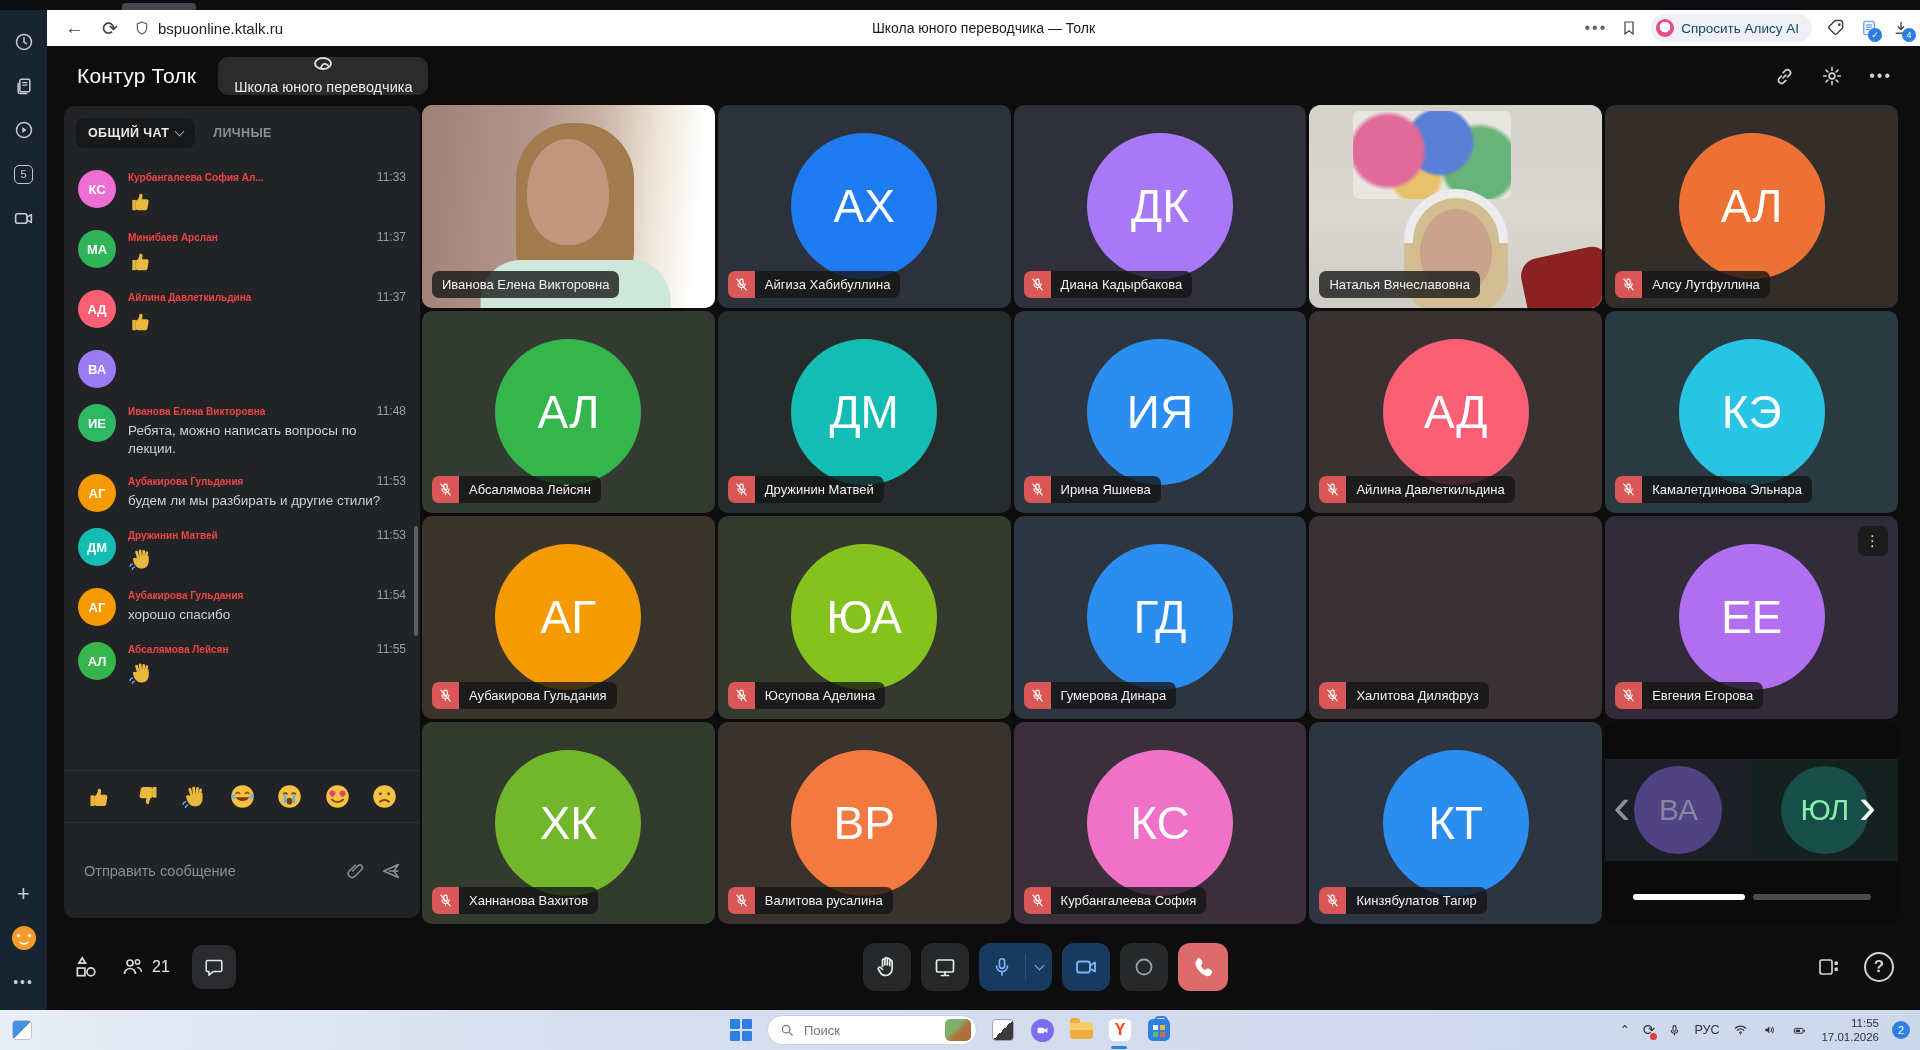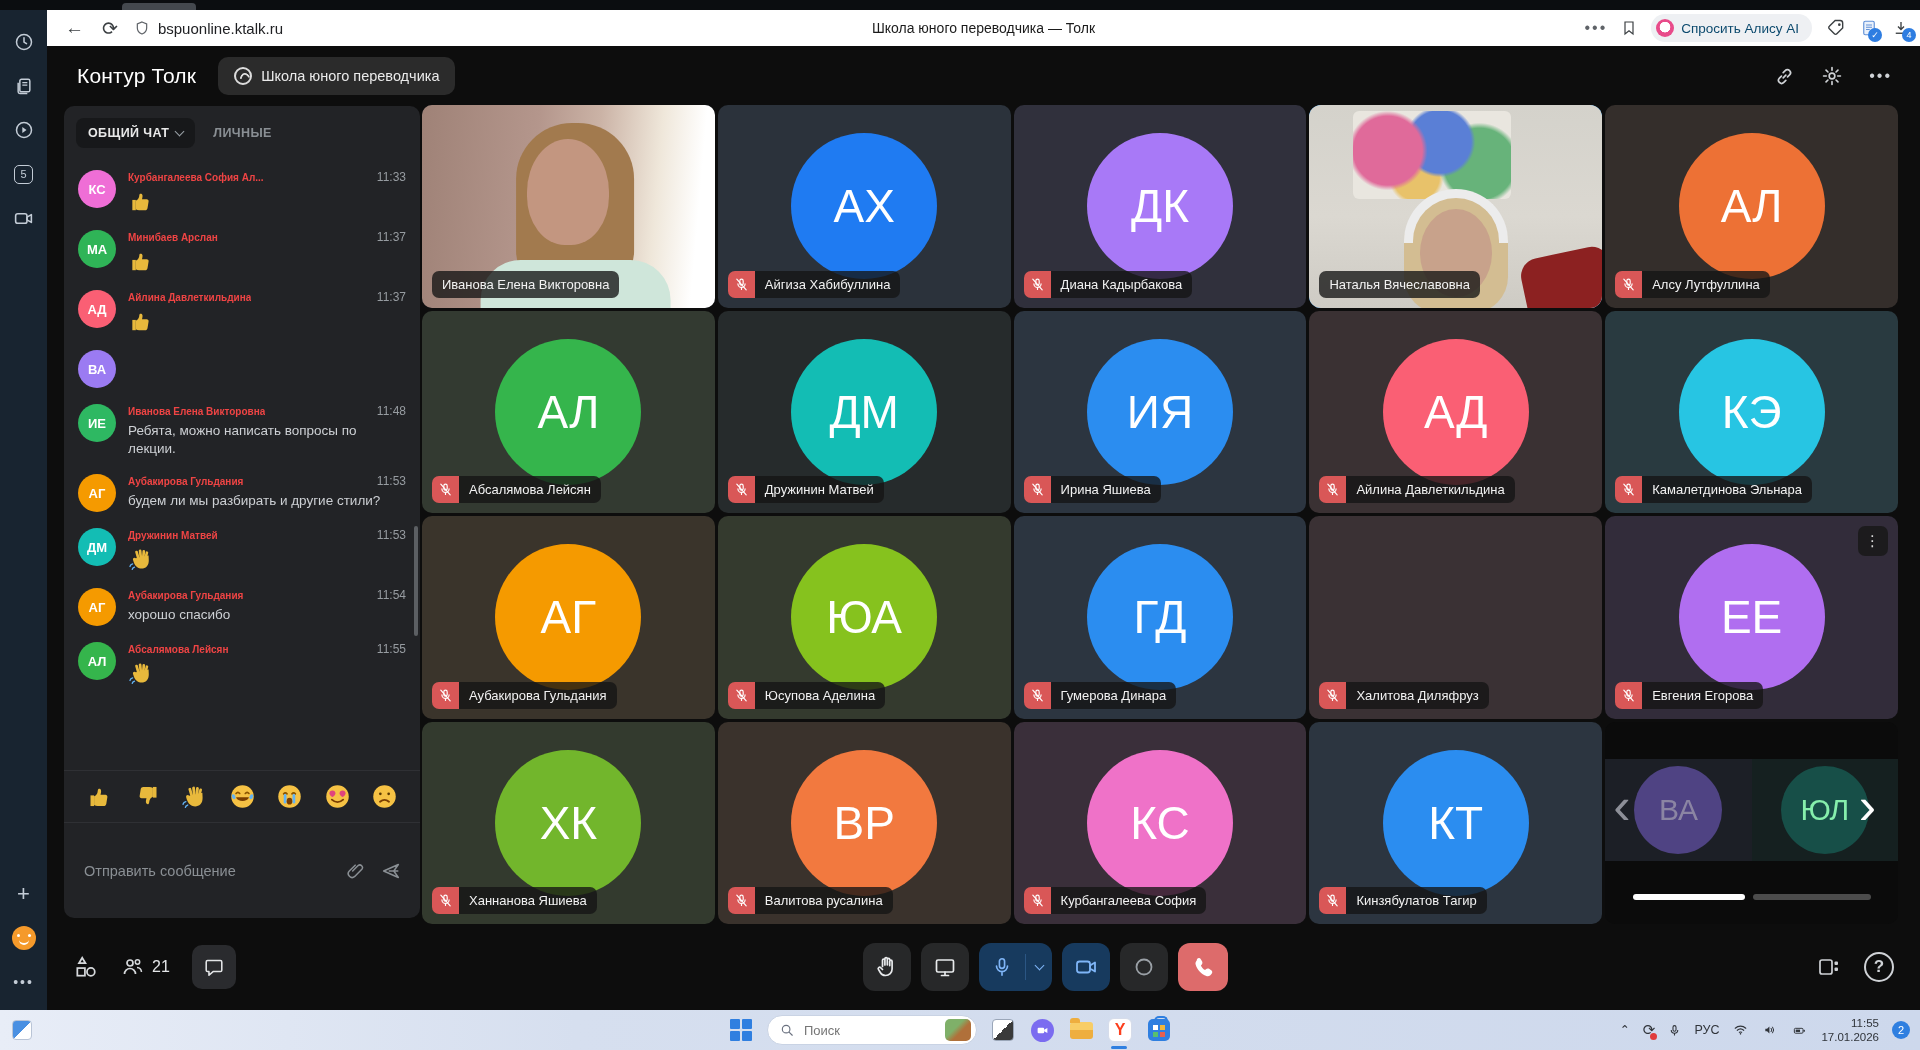--- a/index.html
+++ b/index.html
@@ -25,21 +25,21 @@
   .ysb-ico{width:24px;height:24px;margin-top:20px;display:flex;align-items:center;justify-content:center;color:#c3ccd6;}
   .ysb-badge{width:19px;height:19px;border:1.6px solid #c3ccd6;border-radius:5px;color:#c3ccd6;font-size:11px;display:flex;align-items:center;justify-content:center;}
   .ysb-spacer{flex:1;}
   .ysb-smiley{width:24px;height:24px;border-radius:50%;background:#f59a2b;position:relative;}
   .ysb-smiley:after{content:"";position:absolute;left:5px;top:8px;width:3px;height:3px;border-radius:50%;background:#fff;box-shadow:11px 0 0 #fff;}
   .ysb-smiley:before{content:"";position:absolute;left:7px;bottom:5px;width:10px;height:5px;border-bottom:2px solid #fff;border-radius:0 0 8px 8px;}
 
   
   .app-header{position:absolute;left:47px;top:46px;width:1873px;height:60px;background:#0d0d0d;display:flex;align-items:center;}
   .brand{color:#fff;font-size:21px;margin-left:30px;letter-spacing:.2px;}
-  .room-pill{display:flex;align-items:center;gap:9px;background:#2b2b2b;border-radius:10px;height:38px;padding:0 16px;margin-left:22px;color:#eaeaea;font-size:14.5px;}
+  .room-pill{display:flex;align-items:center;gap:9px;background:#2b2b2b;border-radius:10px;height:38px;padding:0 16px;margin-left:22px;color:#eaeaea;font-size:14.5px;flex-direction:column;}
   .room-logo{width:18px;height:18px;border:2px solid #dcdcdc;border-radius:50%;position:relative;}
   .room-logo:after{content:"";position:absolute;left:4px;top:4px;width:6px;height:6px;border-radius:50%;border:2px solid #dcdcdc;border-color:#dcdcdc transparent transparent #dcdcdc;transform:rotate(35deg);}
   .ah-right{position:absolute;right:28px;display:flex;align-items:center;gap:26px;color:#cfd2d6;}
 
   
   .chat{position:absolute;left:64px;top:106px;width:356px;height:812px;background:#222326;border-radius:10px;}
   .chat-tabs{display:flex;align-items:center;padding:12px 12px 4px 12px;gap:18px;}
   .chat-tab-general{display:flex;align-items:center;gap:7px;background:#17181a;border-radius:8px;padding:8px 12px;color:#e8e8e8;font-size:12.5px;font-weight:700;letter-spacing:.4px;}
   .chat-tab-personal{color:#8a8f94;font-size:12.5px;font-weight:700;letter-spacing:.4px;}
   .chev{width:7px;height:7px;border-right:1.8px solid #9aa0a6;border-bottom:1.8px solid #9aa0a6;transform:rotate(45deg);margin-top:-3px;}
@@ -622,21 +622,21 @@
       <div class="tile" style="background: rgb(51, 58, 46);">
         <div class="avatar-big" style="background: rgb(114, 182, 44);">ХК</div>
         <div class="name-pill">
           <div class="mic-badge">
             <svg viewBox="0 0 24 24" width="15" height="15">
               <rect x="9.3" y="3.5" width="5.4" height="9.5" rx="2.7" fill="none" stroke="#fff" stroke-width="1.9"></rect>
               <path d="M6.3 11a5.7 5.7 0 0 0 11.4 0M12 16.7V20" fill="none" stroke="#fff" stroke-width="1.9" stroke-linecap="round"></path>
               <path d="M4.5 3.5l15 17" stroke="#fff" stroke-width="1.9" stroke-linecap="round"></path>
             </svg>
           </div>
-          <div class="pill-name">Ханнанова Яшиева</div>
+          <div class="pill-name">Ханнанова Вахитов</div>
         </div>
       </div>
       <div class="tile" style="background: rgb(58, 50, 44); padding-left: 12px;">
         <div class="avatar-big" style="background: rgb(242, 121, 63);">ВР</div>
         <div class="name-pill">
           <div class="mic-badge">
             <svg viewBox="0 0 24 24" width="15" height="15">
               <rect x="9.3" y="3.5" width="5.4" height="9.5" rx="2.7" fill="none" stroke="#fff" stroke-width="1.9"></rect>
               <path d="M6.3 11a5.7 5.7 0 0 0 11.4 0M12 16.7V20" fill="none" stroke="#fff" stroke-width="1.9" stroke-linecap="round"></path>
               <path d="M4.5 3.5l15 17" stroke="#fff" stroke-width="1.9" stroke-linecap="round"></path>

